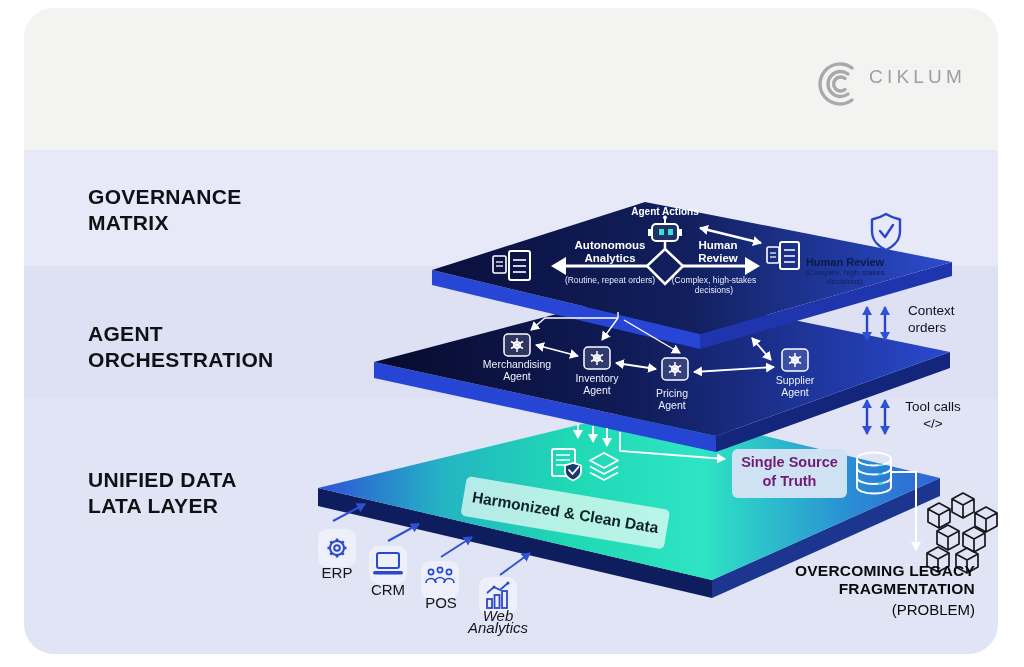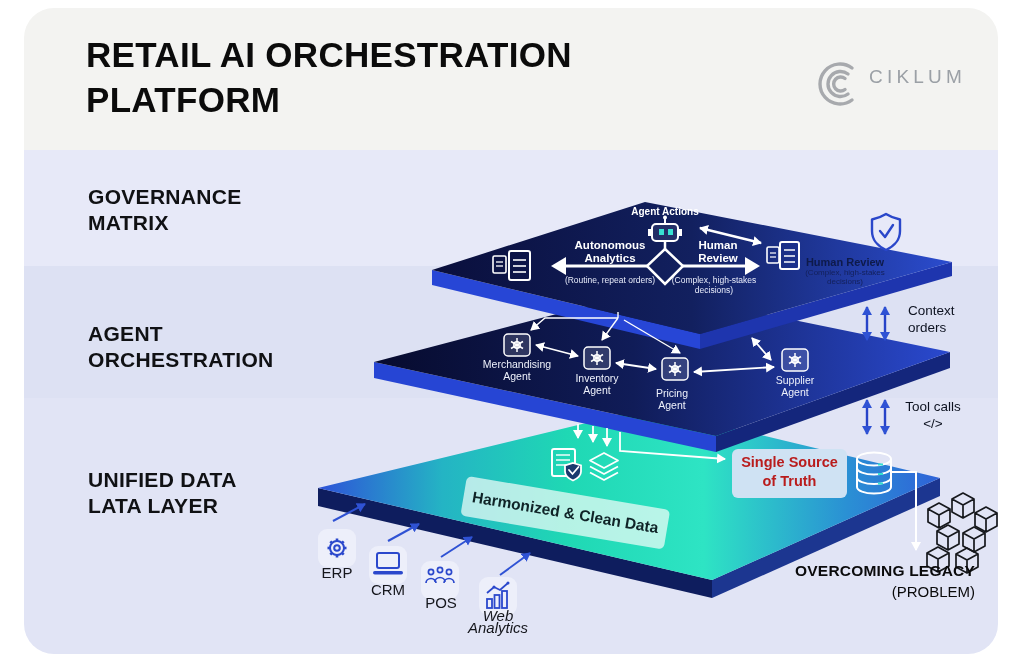--- a/index.html
+++ b/index.html
@@ -29,21 +29,21 @@
   #hr-right .t1{font-size:11px;font-weight:700;color:#0e1a4a;}
   #hr-right .t2{font-size:8px;line-height:9px;color:#13205a;}
   .agent-label{width:84px;font-size:10.5px;line-height:12px;font-weight:500;color:#eef1fb;}
   #lbl-merch{left:475px;top:358px;}
   #lbl-inv{left:555px;top:372px;}
   #lbl-price{left:630px;top:387px;}
   #lbl-supp{left:753px;top:374px;}
   #context-txt{left:908px;top:303px;width:72px;font-size:13.5px;line-height:16.5px;font-weight:500;color:#0d1220;}
   #tool-txt{left:901px;top:399px;width:64px;font-size:13.5px;line-height:16.5px;font-weight:500;color:#0d1220;}
   #harmonized-txt{left:467px;top:476px;width:206px;height:40px;line-height:40px;transform:rotate(9.5deg);transform-origin:0 0;font-size:15.5px;font-weight:600;color:#0f2327;}
-  #ssot-txt{left:732px;top:453px;width:115px;font-size:14.5px;line-height:19px;font-weight:600;color:#b91c1c;}
+  #ssot-txt{left:732px;top:453px;width:115px;font-size:14.5px;line-height:19px;font-weight:600;color:#701a75;}
   .src-label{width:60px;font-size:15px;line-height:12px;color:#15161c;font-weight:500;}
   #lbl-erp{left:307px;top:567px;}
   #lbl-crm{left:358px;top:584px;}
   #lbl-pos{left:411px;top:597px;}
   #lbl-web{left:468px;top:610px;font-style:italic;}
   #problem{left:765px;top:562px;width:210px;color:#0a0a0b;}
   #problem .b{font-size:15.5px;line-height:18px;font-weight:bold;letter-spacing:.2px;}
   #problem .n{font-size:15px;line-height:18px;font-weight:400;margin-top:3px;}
 </style>
 </head>
@@ -291,24 +291,20 @@
       <line x1="500" y1="575" x2="530" y2="553" marker-end="url(#mb)"></line>
     </g>
 
     <g stroke="#a7a9ad" fill="none" stroke-width="3.4" stroke-linecap="round">
       <path d="M852,68 A20,20 0 1 0 852,100"></path>
       <path d="M848,74 A12.5,12.5 0 1 0 848,94"></path>
       <path d="M845,78.5 A7,7 0 1 0 845,89.5"></path>
     </g>
   </svg>
 
-  <div class="ov" id="title">
-    <div>RETAIL AI ORCHESTRATION</div>
-    <div>PLATFORM</div>
-  </div>
   <div class="ov" id="brand-text">CIKLUM</div>
 
   <div class="ov layer-label" id="lbl-gov">
     <div>GOVERNANCE</div>
     <div>MATRIX</div>
   </div>
   <div class="ov layer-label" id="lbl-orch">
     <div>AGENT</div>
     <div>ORCHESTRATION</div>
   </div>
@@ -372,15 +368,16 @@
   <div class="ov ctr src-label" id="lbl-erp">ERP</div>
   <div class="ov ctr src-label" id="lbl-crm">CRM</div>
   <div class="ov ctr src-label" id="lbl-pos">POS</div>
   <div class="ov ctr src-label" id="lbl-web">
     <div>Web</div>
     <div>Analytics</div>
   </div>
 
   <div class="ov rt" id="problem">
     <div class="b">OVERCOMING LEGACY</div>
+    <div class="b">FRAGMENTATION</div>
     <div class="n">(PROBLEM)</div>
   </div>
 </div>
 
 </body></html>

